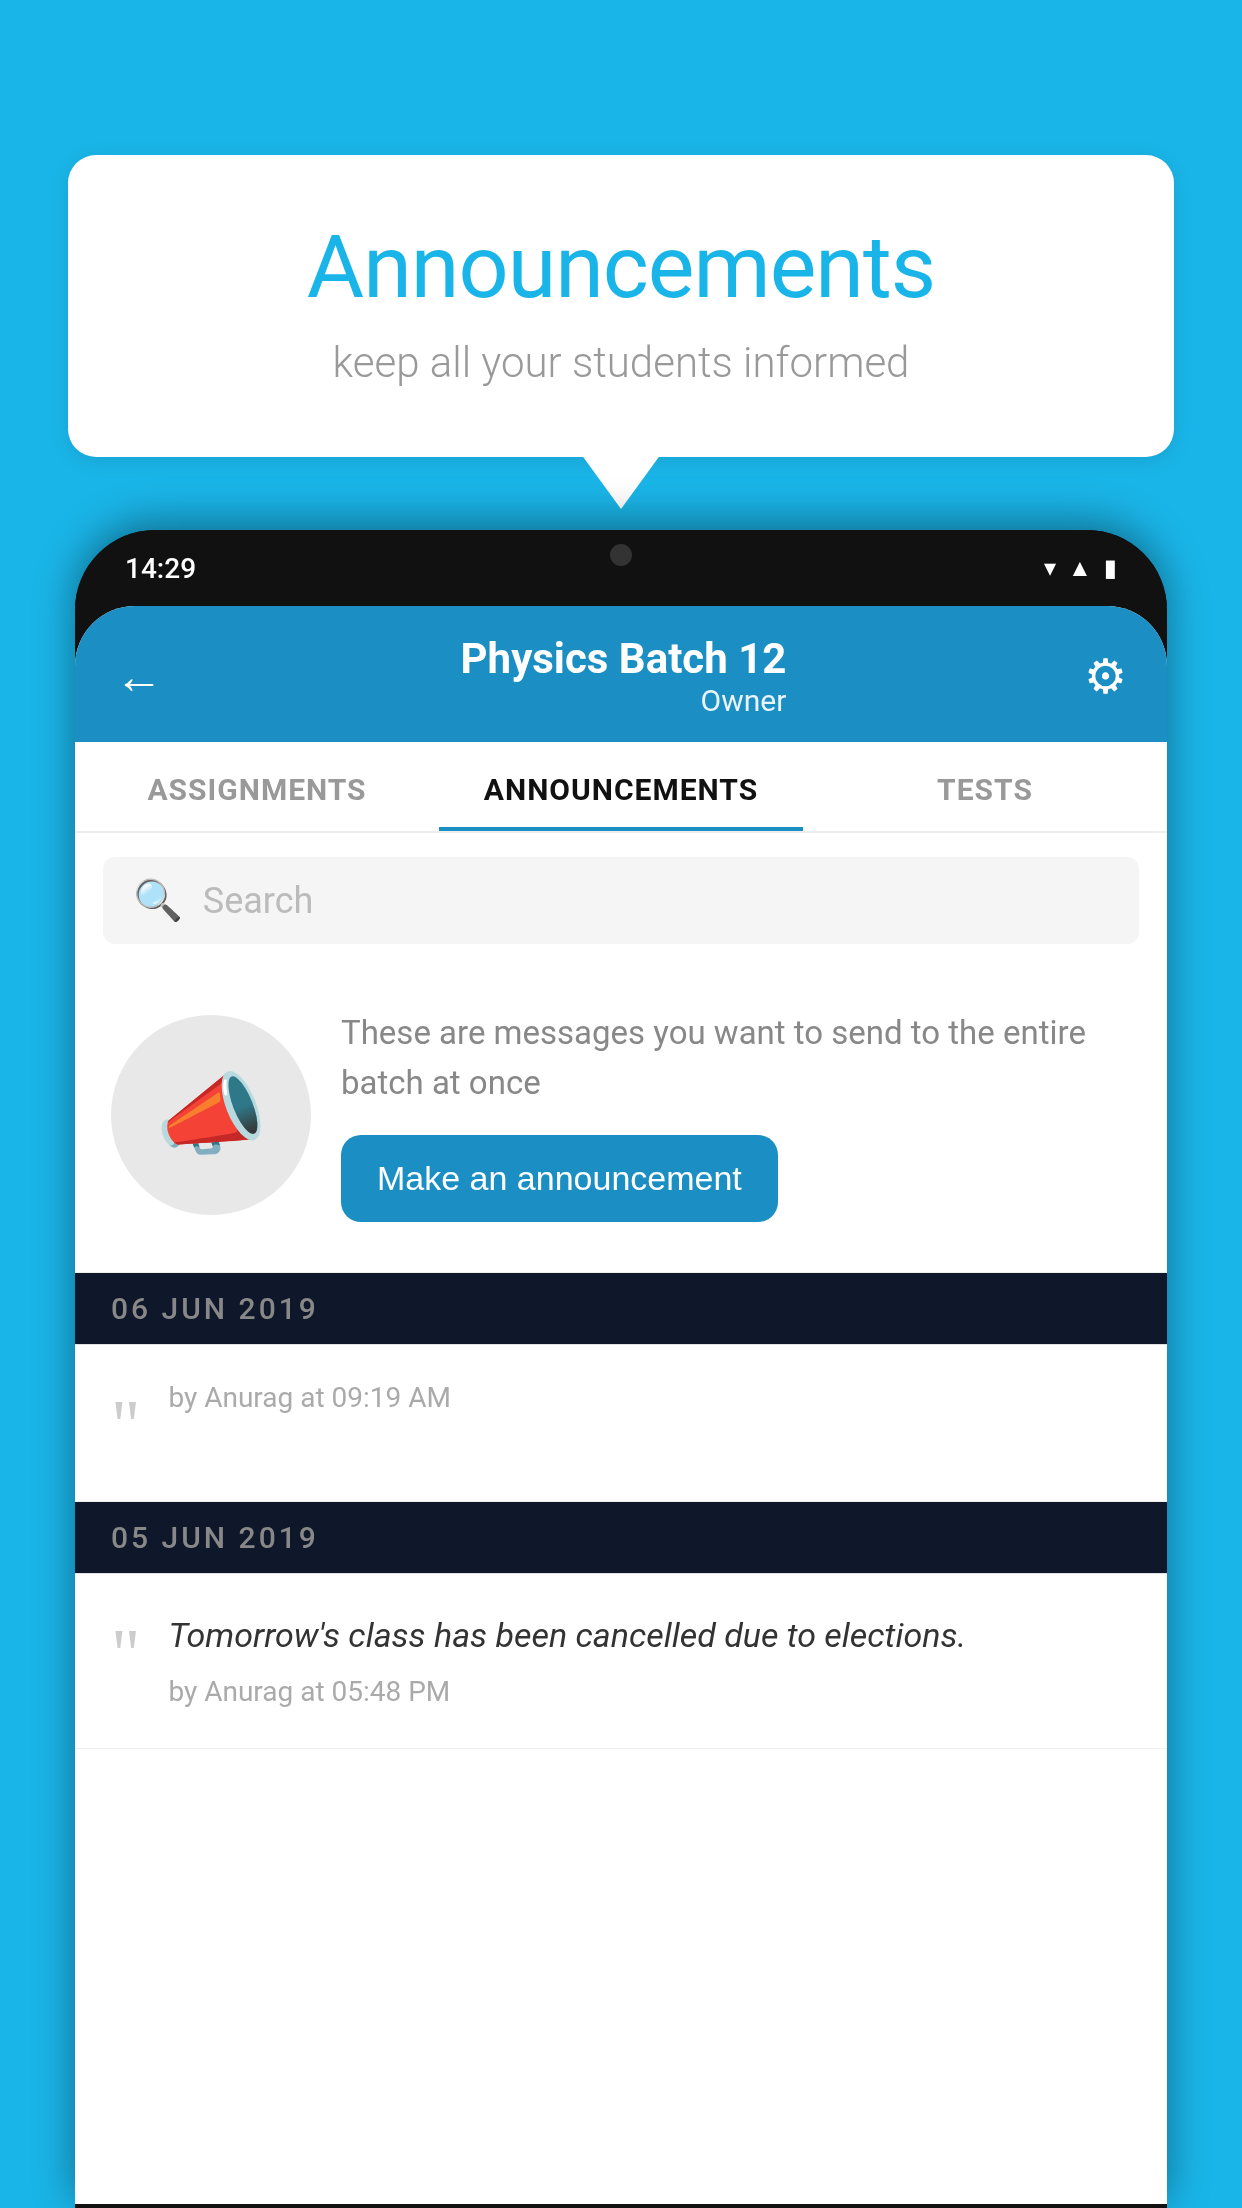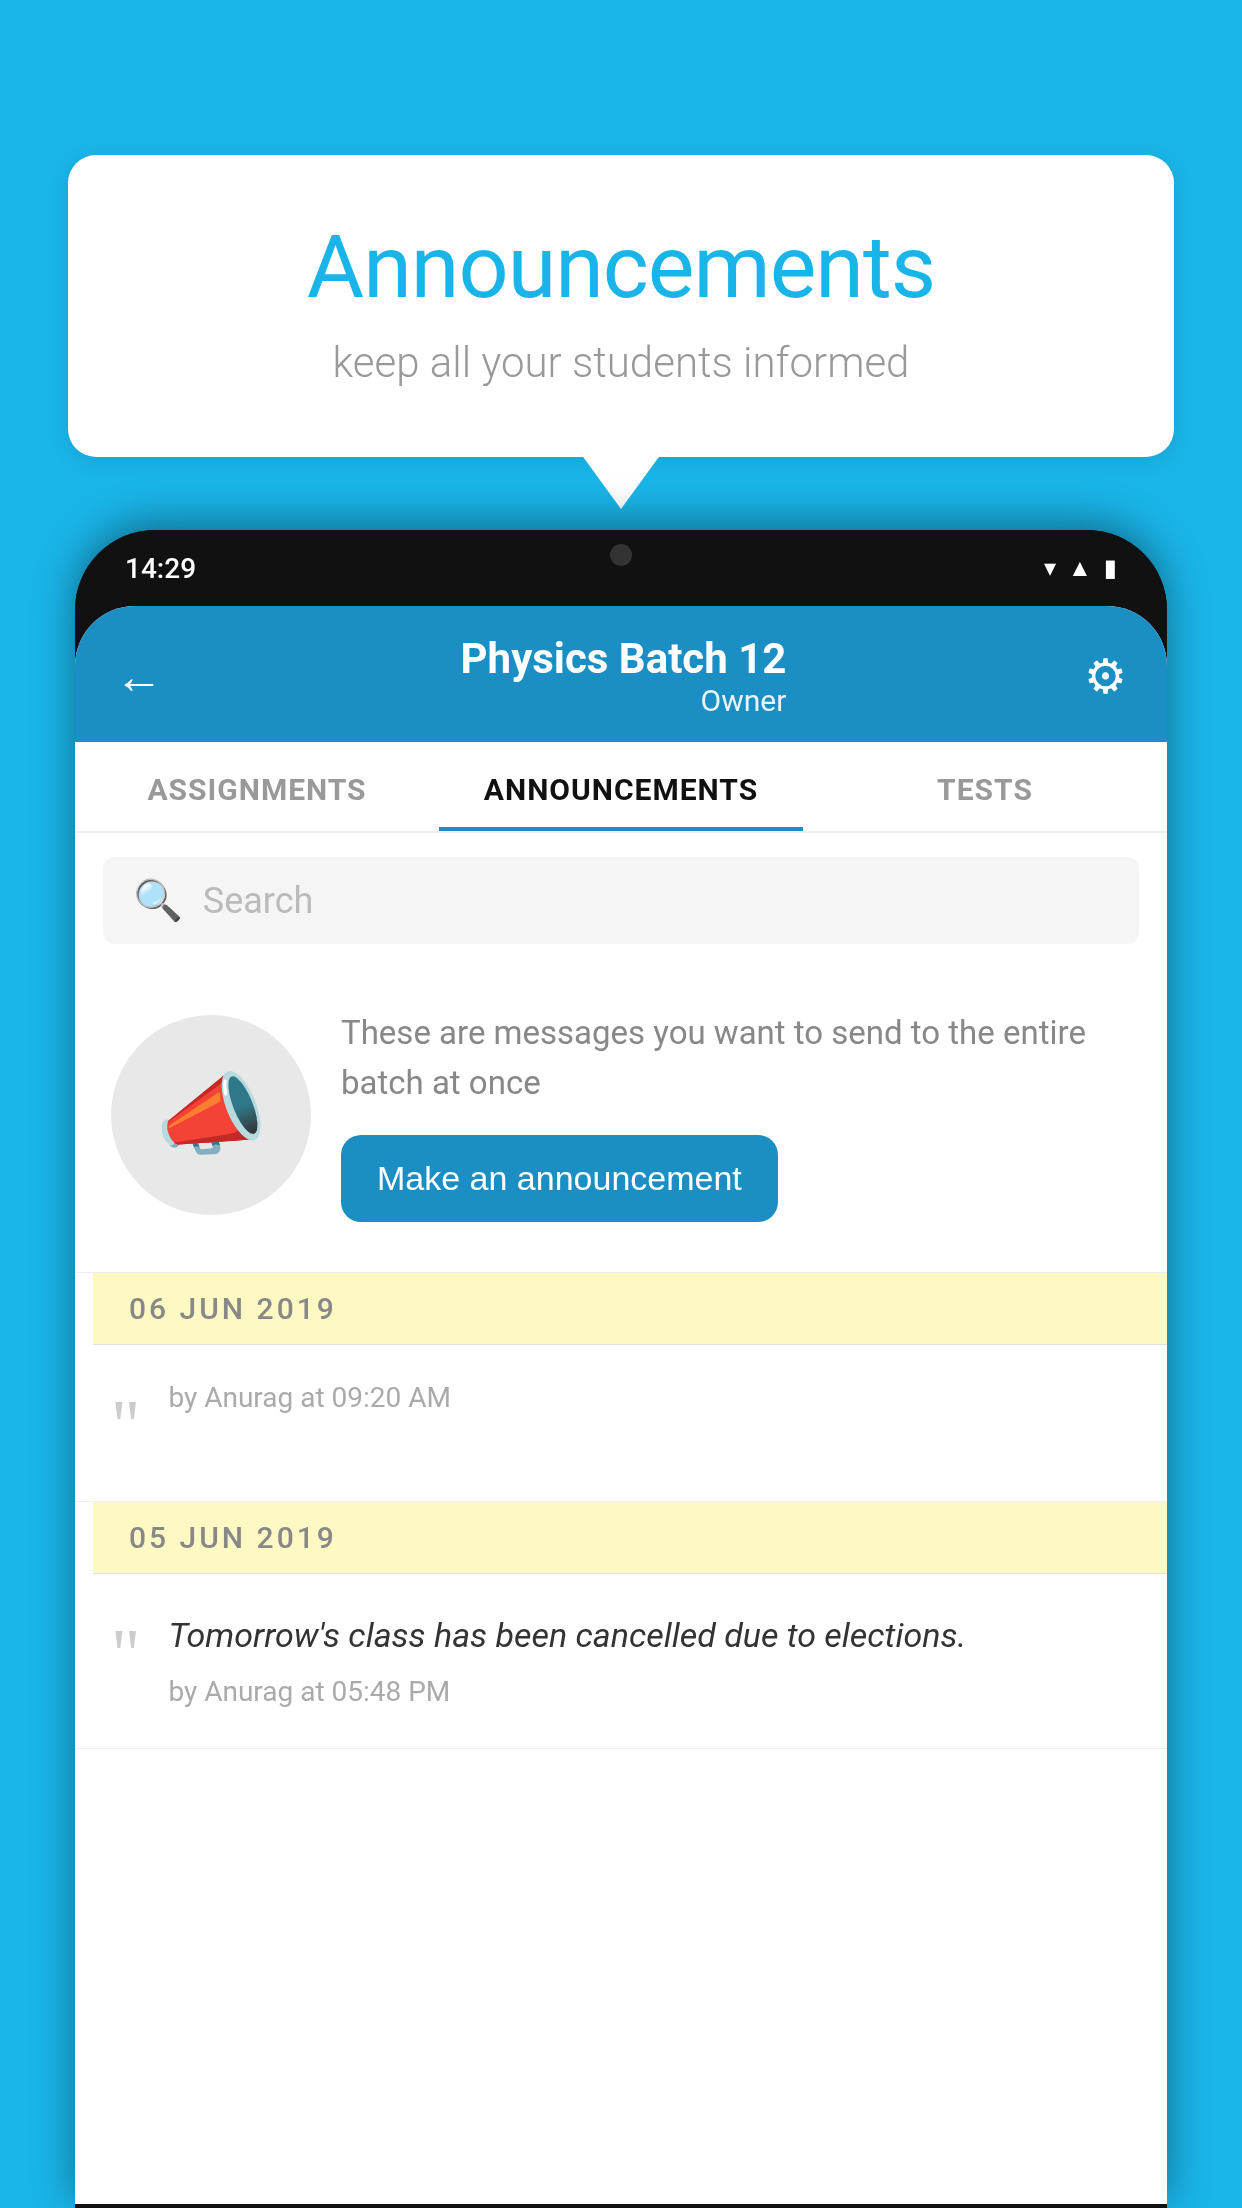--- a/index.html
+++ b/index.html
@@ -274,28 +274,27 @@
       border: none;
       border-radius: 20px;
       padding: 24px 36px;
       font-size: 34px;
       cursor: pointer;
       font-weight: 500;
     }
 
     
     .date-separator {
-      background: #fef9c3;
+      background: #0f172a;
       padding: 18px 36px;
       font-size: 30px;
       color: #888;
       letter-spacing: 3px;
       font-weight: 500;
       border-bottom: 1px solid #e0e0e0;
-      margin-left: 18px;
     }
 
     
     .announcement-item {
       background: white;
       padding: 36px 36px 40px;
       display: flex;
       align-items: flex-start;
       gap: 28px;
       border-bottom: 1px solid #f0f0f0;
@@ -382,21 +381,21 @@
         <div class="promo-desc">These are messages you want to send to the entire batch at once</div>
         <button class="make-announcement-btn">Make an announcement</button>
       </div>
     </div>
 
     <div class="date-separator">06  JUN  2019</div>
 
     <div class="announcement-item">
       <div class="quote-icon">"</div>
       <div class="announcement-text">
-        <div class="announcement-meta">by Anurag at 09:20 AM</div>
+        <div class="announcement-meta">by Anurag at 09:19 AM</div>
       </div>
     </div>
 
     <div class="date-separator">05  JUN  2019</div>
 
     <div class="announcement-item">
       <div class="quote-icon">"</div>
       <div class="announcement-text">
         <div class="announcement-body">Tomorrow's class has been cancelled due to elections.</div>
         <div class="announcement-meta">by Anurag at 05:48 PM</div>

